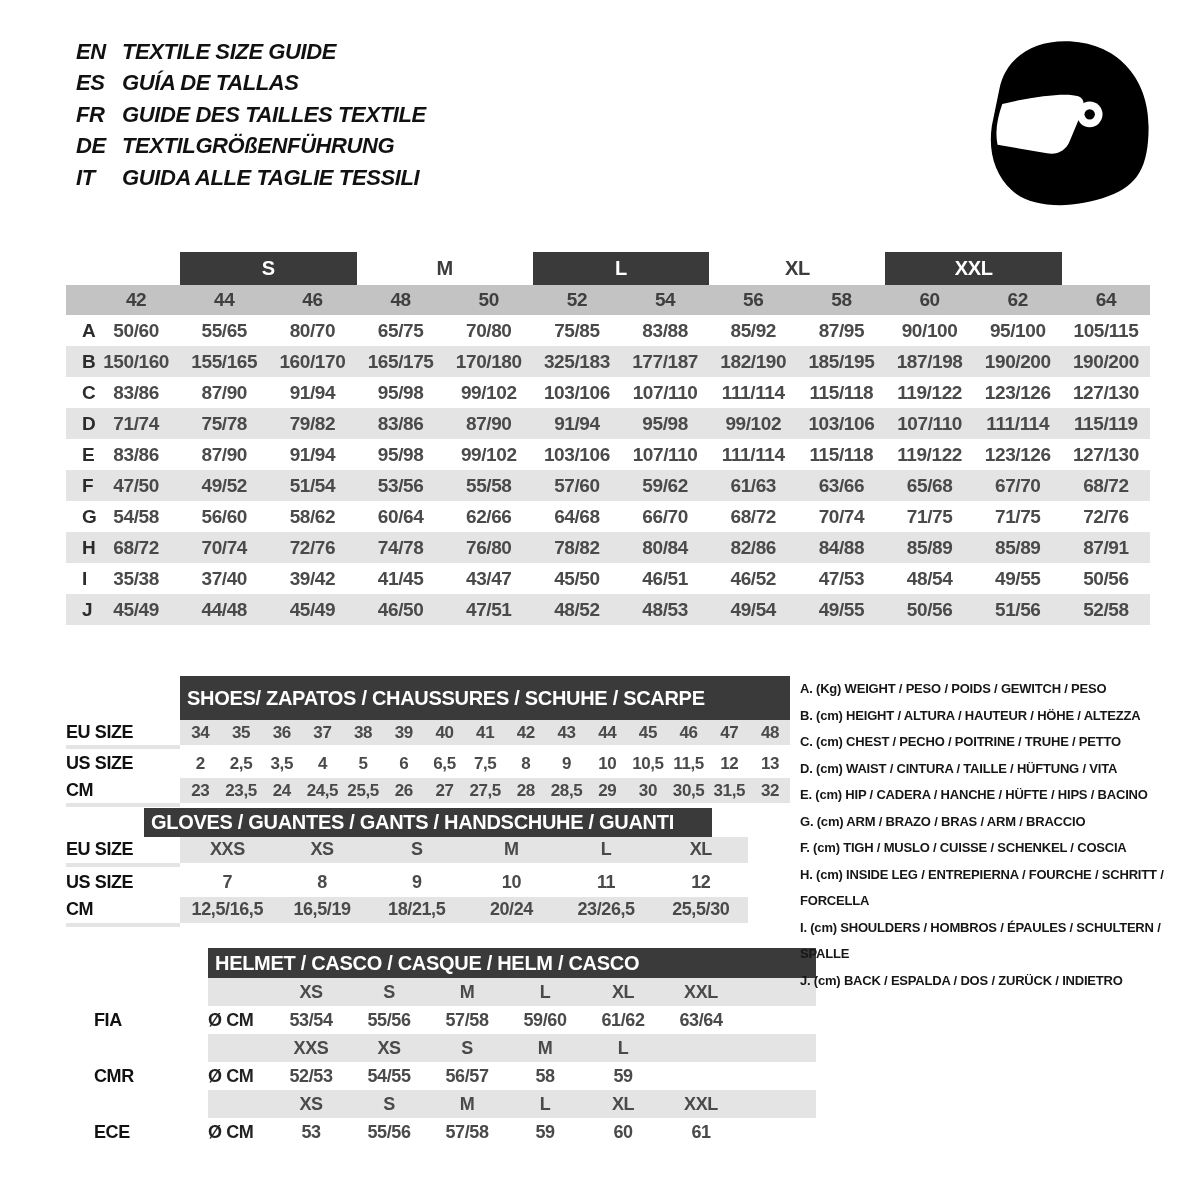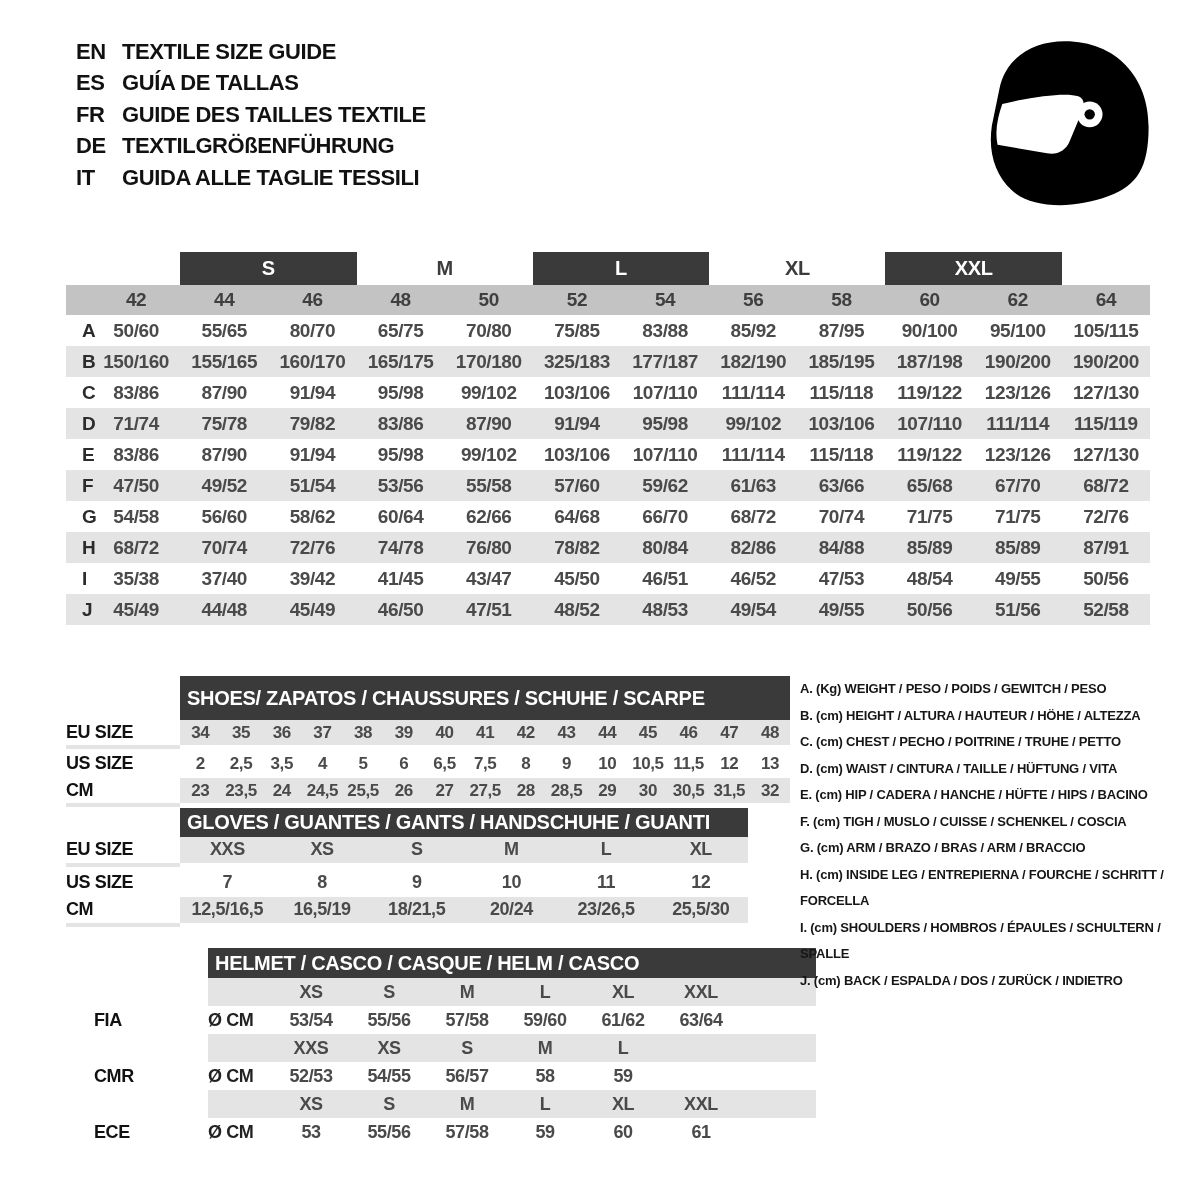--- a/index.html
+++ b/index.html
@@ -1,21 +1,21 @@
 <!DOCTYPE html>
 <html><head>
 <meta charset="utf-8">
 <style>
   html,body{margin:0;padding:0;background:#fff;}
   .page{position:relative;width:1200px;height:1200px;background:#ffffff;overflow:hidden;
         font-family:"Liberation Sans",sans-serif;color:#1d1d1d;letter-spacing:-0.4px;}
 
   
   .langs{position:absolute;left:76px;top:36px;}
-  .lang-row{display:flex;height:31.5px;align-items:center;font-weight:bold;font-size:22px;color:#111;}
+  .lang-row{display:flex;height:31.5px;align-items:center;font-weight:bold;font-size:22px;color:#111;font-style:italic;}
   .lang-code{width:46px;flex:0 0 46px;}
   .lang-title{white-space:nowrap;}
 
   
   .helmet-ico{position:absolute;left:965px;top:26px;width:200px;height:190px;}
 
   
   .textile{position:absolute;left:66px;top:252px;width:1084px;}
   .t-grid{display:grid;grid-template-columns:26px repeat(12,1fr);}
   .t-head{height:33px;}
@@ -36,21 +36,21 @@
   .vcell{display:flex;align-items:center;justify-content:center;font-weight:bold;font-size:17px;color:#4a4a4a;}
   .shadebg{background:#e4e4e4;}
 
   
   .shoes{position:absolute;left:66px;top:676px;width:724px;}
   .shoes .dark-title{margin-left:114px;width:603px;height:44px;}
   .sh-row{display:grid;grid-template-columns:114px repeat(15,40.7px);height:29px;}
 
   
   .gloves{position:absolute;left:66px;top:808px;width:682px;}
-  .gloves .dark-title{margin-left:114px;width:561px;height:29px;}
+  .gloves .dark-title{margin-left:78px;width:561px;height:29px;}
   .gl-row{display:grid;grid-template-columns:114px repeat(6,94.7px);height:30px;}
   .gl-row .vcell{font-size:18px;}
 
   
   .helmettbl{position:absolute;left:66px;top:948px;width:722px;margin-left:28px;}
   .helmettbl .dark-title{margin-left:114px;width:601px;height:30px;}
   .hm-row{display:grid;grid-template-columns:114px 64px repeat(6,78px) 76px;}
   .hm-size{height:28px;}
   .hm-val{height:28px;}
   .hm-row .vcell{font-size:18px;}
@@ -440,20 +440,20 @@
         </div>
       </div>
   </div>
 
   <div class="legend">
       <div class="legend-item">A. (Kg) WEIGHT / PESO / POIDS / GEWITCH / PESO</div>
       <div class="legend-item">B. (cm) HEIGHT / ALTURA / HAUTEUR / HÖHE / ALTEZZA</div>
       <div class="legend-item">C. (cm) CHEST / PECHO / POITRINE / TRUHE / PETTO</div>
       <div class="legend-item">D. (cm) WAIST / CINTURA / TAILLE / HÜFTUNG / VITA</div>
       <div class="legend-item">E. (cm) HIP / CADERA / HANCHE / HÜFTE / HIPS / BACINO</div>
+      <div class="legend-item">G. (cm) ARM / BRAZO / BRAS / ARM / BRACCIO</div>
       <div class="legend-item">F. (cm) TIGH / MUSLO / CUISSE / SCHENKEL / COSCIA</div>
-      <div class="legend-item">G. (cm) ARM / BRAZO / BRAS / ARM / BRACCIO</div>
       <div class="legend-item">H. (cm) INSIDE LEG / ENTREPIERNA / FOURCHE / SCHRITT / FORCELLA</div>
       <div class="legend-item">I. (cm) SHOULDERS / HOMBROS / ÉPAULES / SCHULTERN / SPALLE</div>
       <div class="legend-item">J. (cm) BACK / ESPALDA / DOS / ZURÜCK / INDIETRO</div>
     </div>
 
 </div>
 
 </body></html>

